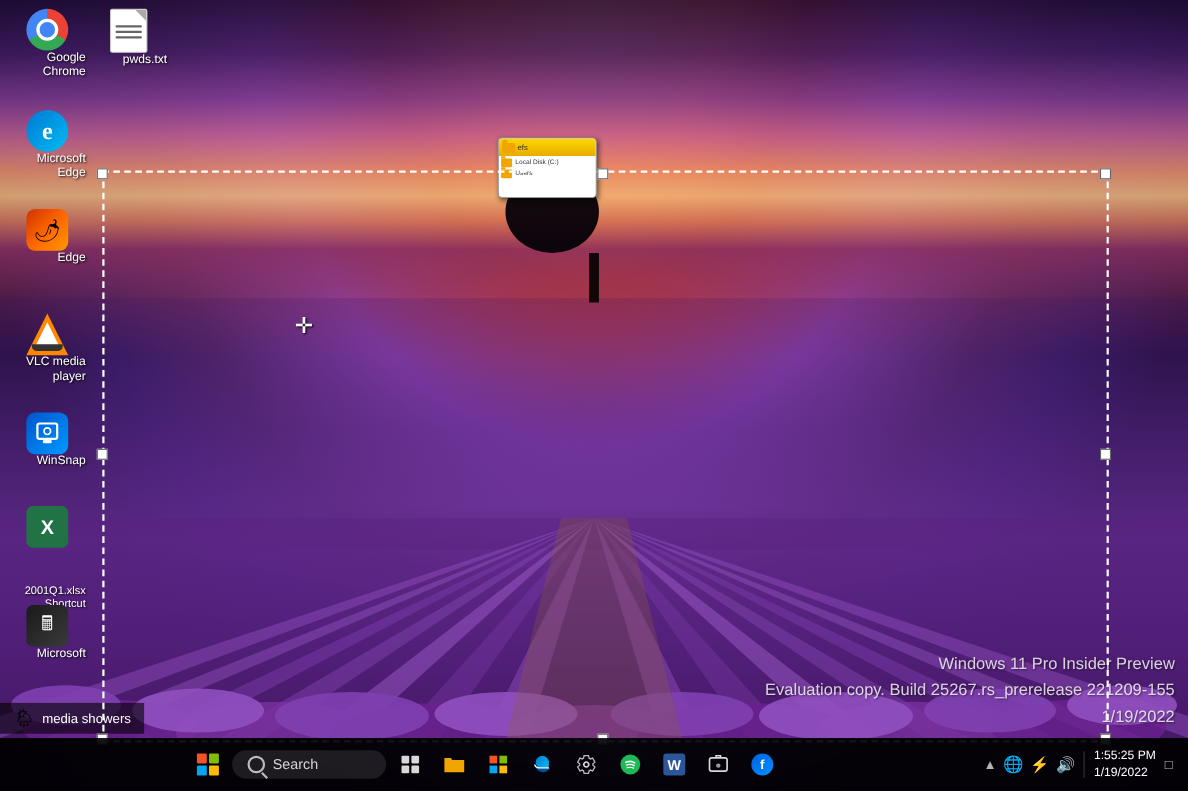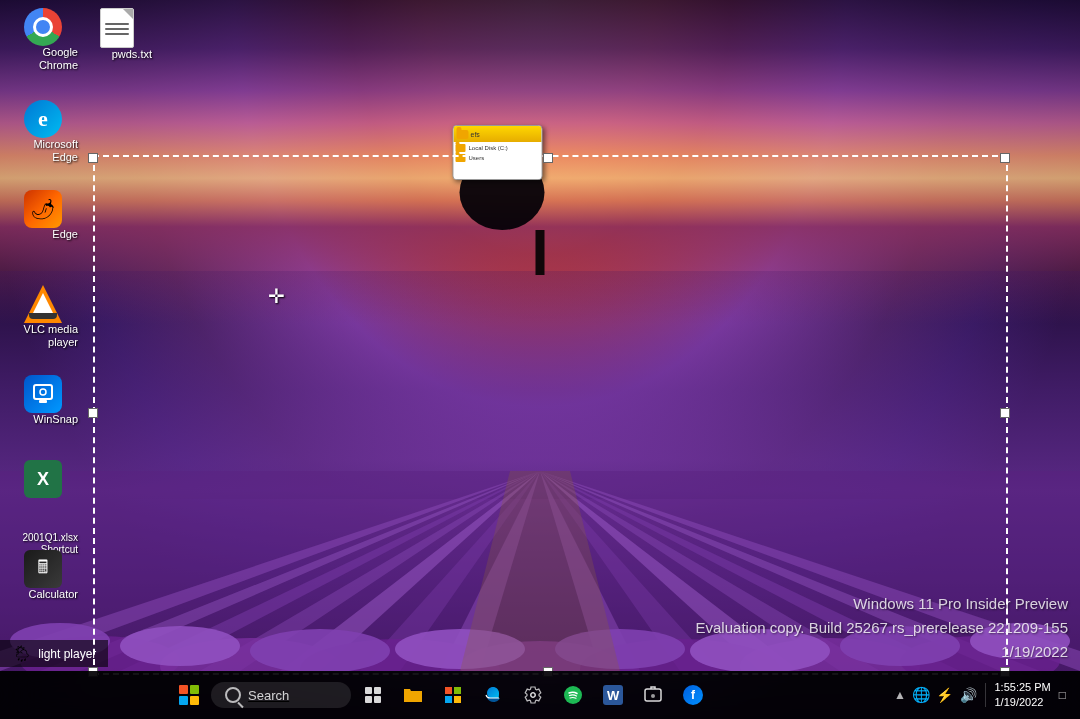--- a/index.html
+++ b/index.html
@@ -347,28 +347,27 @@
       border-radius: 1px;
     }
     .win-tile-1 { background: #f35325; }
     .win-tile-2 { background: #81bc06; }
     .win-tile-3 { background: #05a6f0; }
     .win-tile-4 { background: #ffba08; }
 
     
     .taskbar-search {
       display: flex;
-      align-items: center;
+      align-items: flex-start;
       background: rgba(255,255,255,0.1);
       border-radius: 20px;
       padding: 5px 14px;
       gap: 7px;
       cursor: pointer;
       min-width: 140px;
-      text-decoration: underline;
     }
 
     .search-icon-small {
       width: 16px; height: 16px;
       border: 2px solid rgba(255,255,255,0.7);
       border-radius: 50%;
       position: relative;
     }
     .search-icon-small::after {
       content: '';
@@ -585,35 +584,35 @@
       <div class="icon-label">WinSnap</div>
     </div>
 
     <div class="desktop-icon" style="top:460px;left:8px;">
       <div class="excel-icon">X</div>
       <div class="icon-label" style="font-size:10px;margin-top:34px;">2001Q1.xlsx Shortcut</div>
     </div>
 
     <div class="desktop-icon" style="top:550px;left:8px;">
       <div class="calc-icon">🖩</div>
-      <div class="icon-label">Calculator</div>
+      <div class="icon-label">Microsoft</div>
     </div>
 
   </div>
 
   <div class="win-watermark">
     <div class="win-watermark-text">Windows 11 Pro Insider Preview</div>
     <div class="win-watermark-text">Evaluation copy. Build 25267.rs_prerelease 221209-155</div>
     <div class="win-watermark-text">1/19/2022</div>
   </div>
 
 
   <div class="weather-widget">
     <span class="weather-icon-display">🌦</span>
-    <span class="weather-text">light player</span>
+    <span class="weather-text">media showers</span>
   </div>
 
   <div class="taskbar">
     <div class="taskbar-left">
 
       <div class="start-btn">
         <div class="win-logo">
           <div class="win-tile win-tile-1"></div>
           <div class="win-tile win-tile-2"></div>
           <div class="win-tile win-tile-3"></div>

